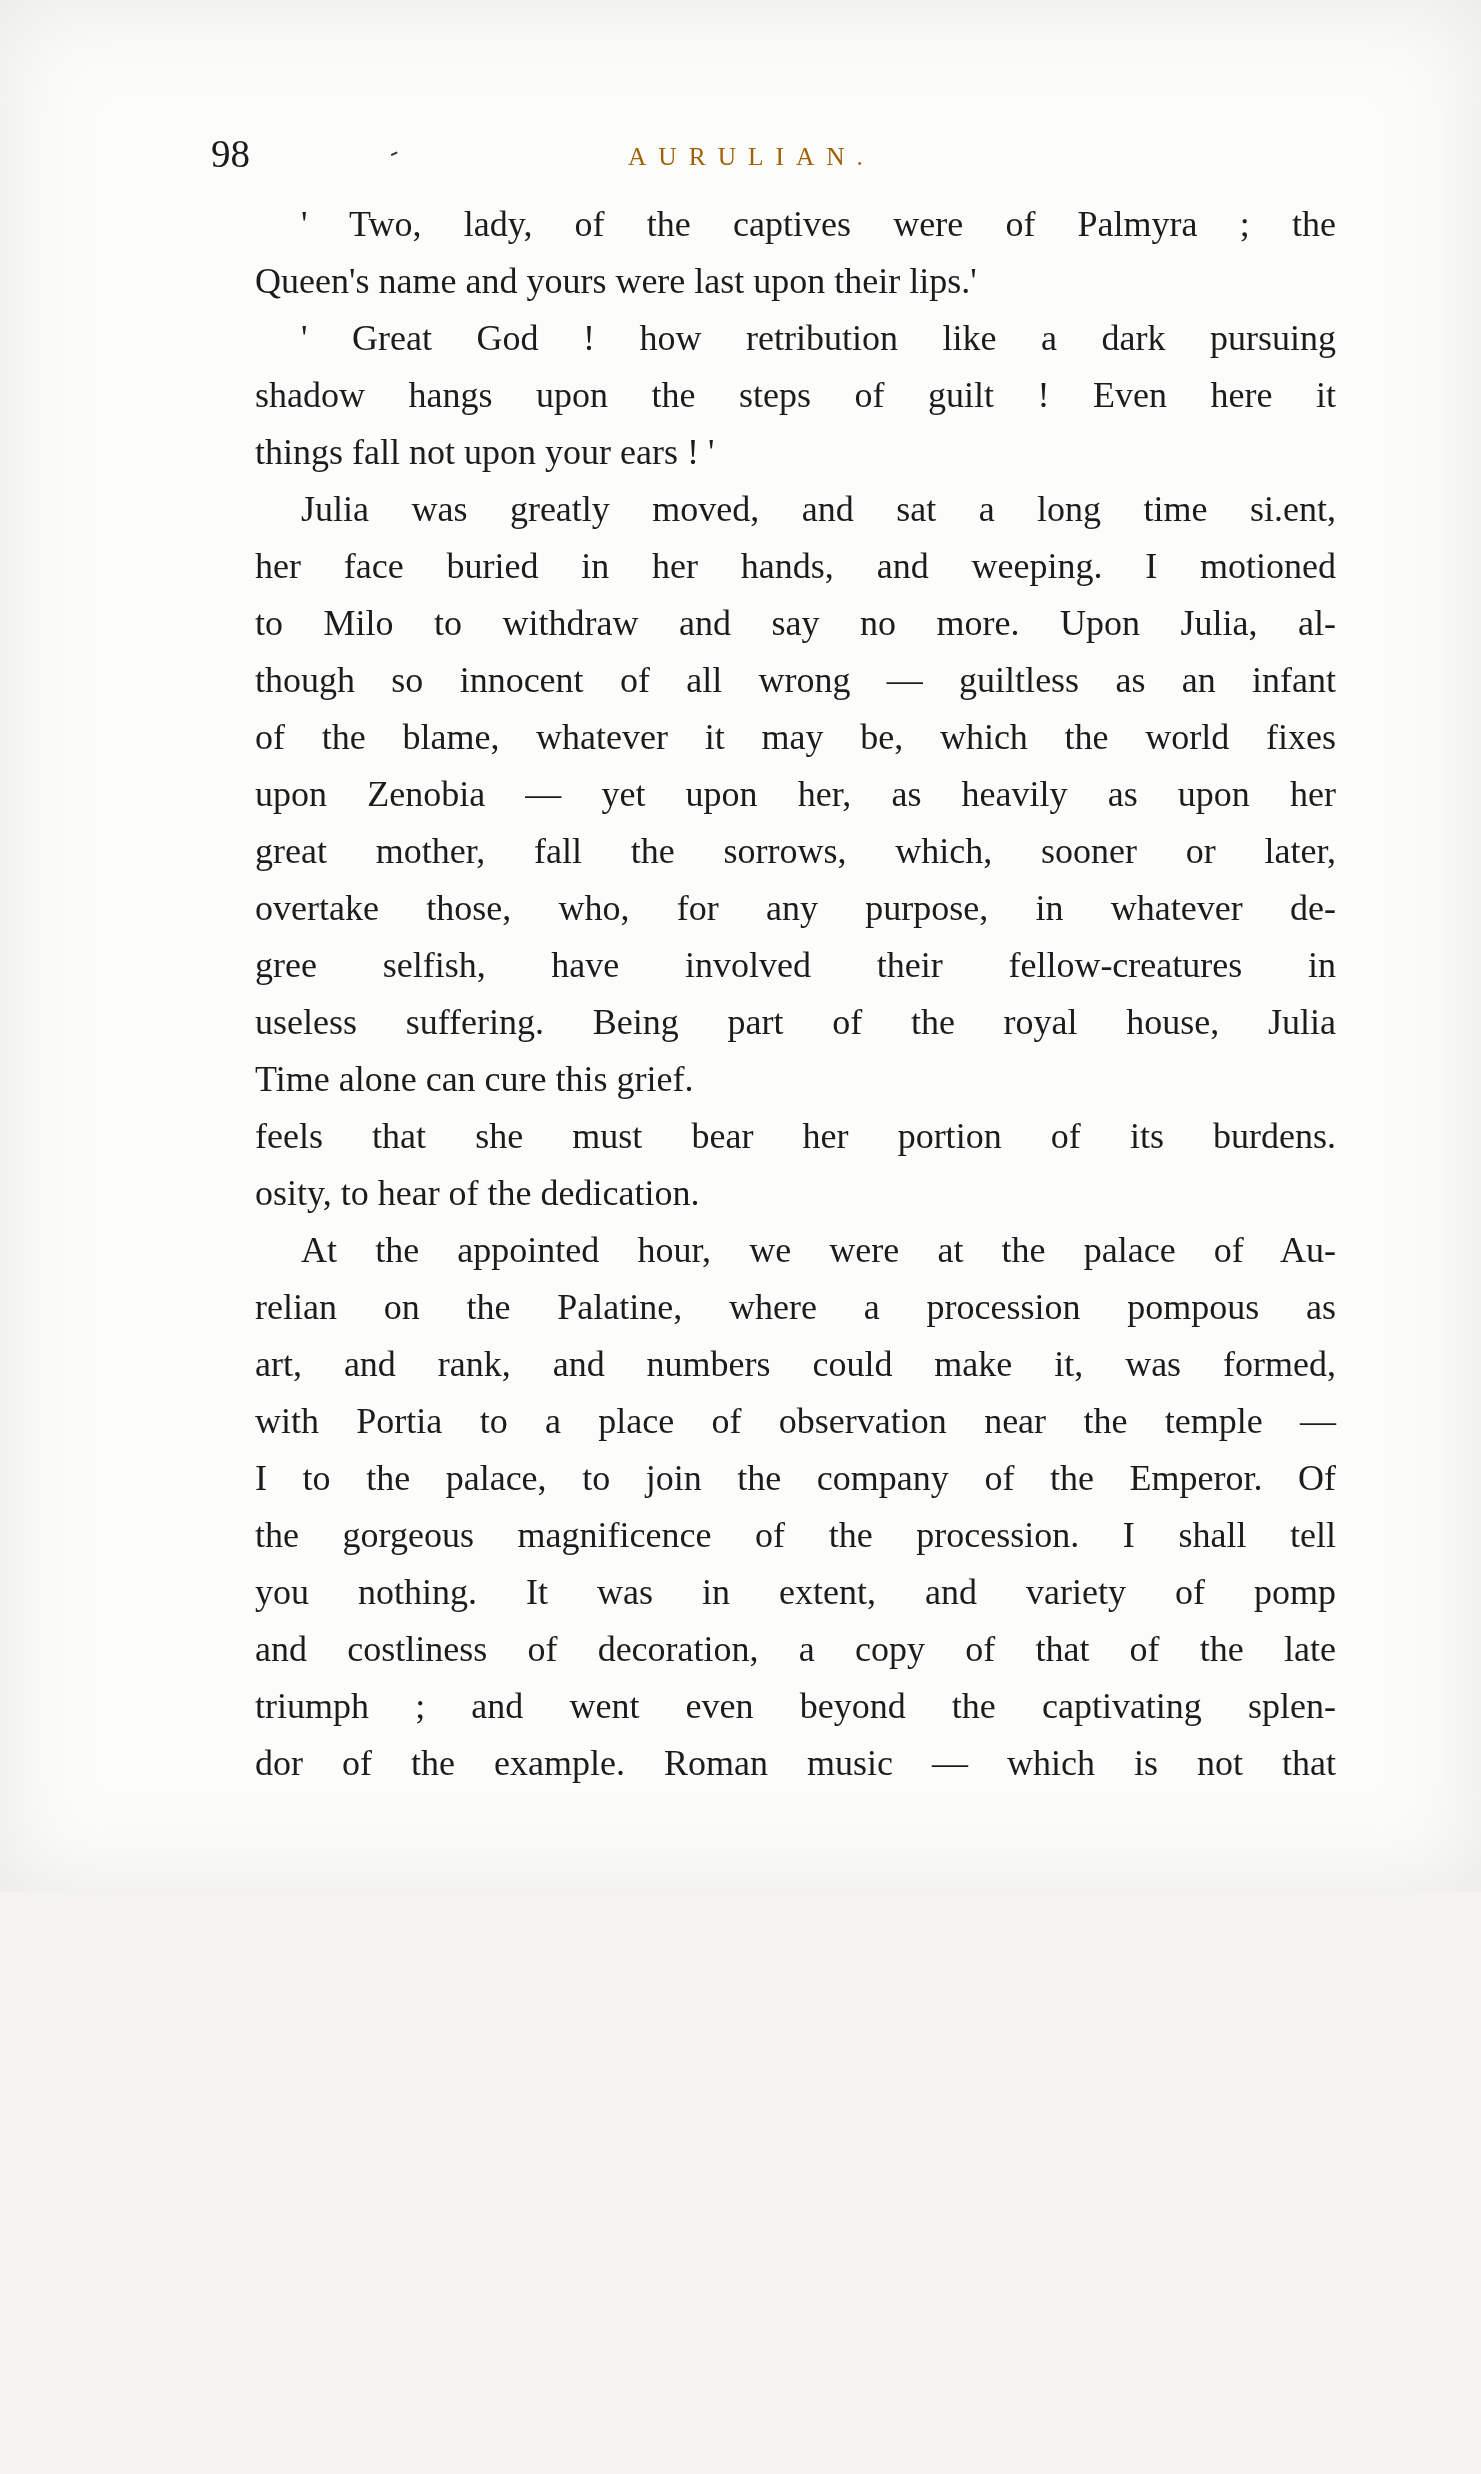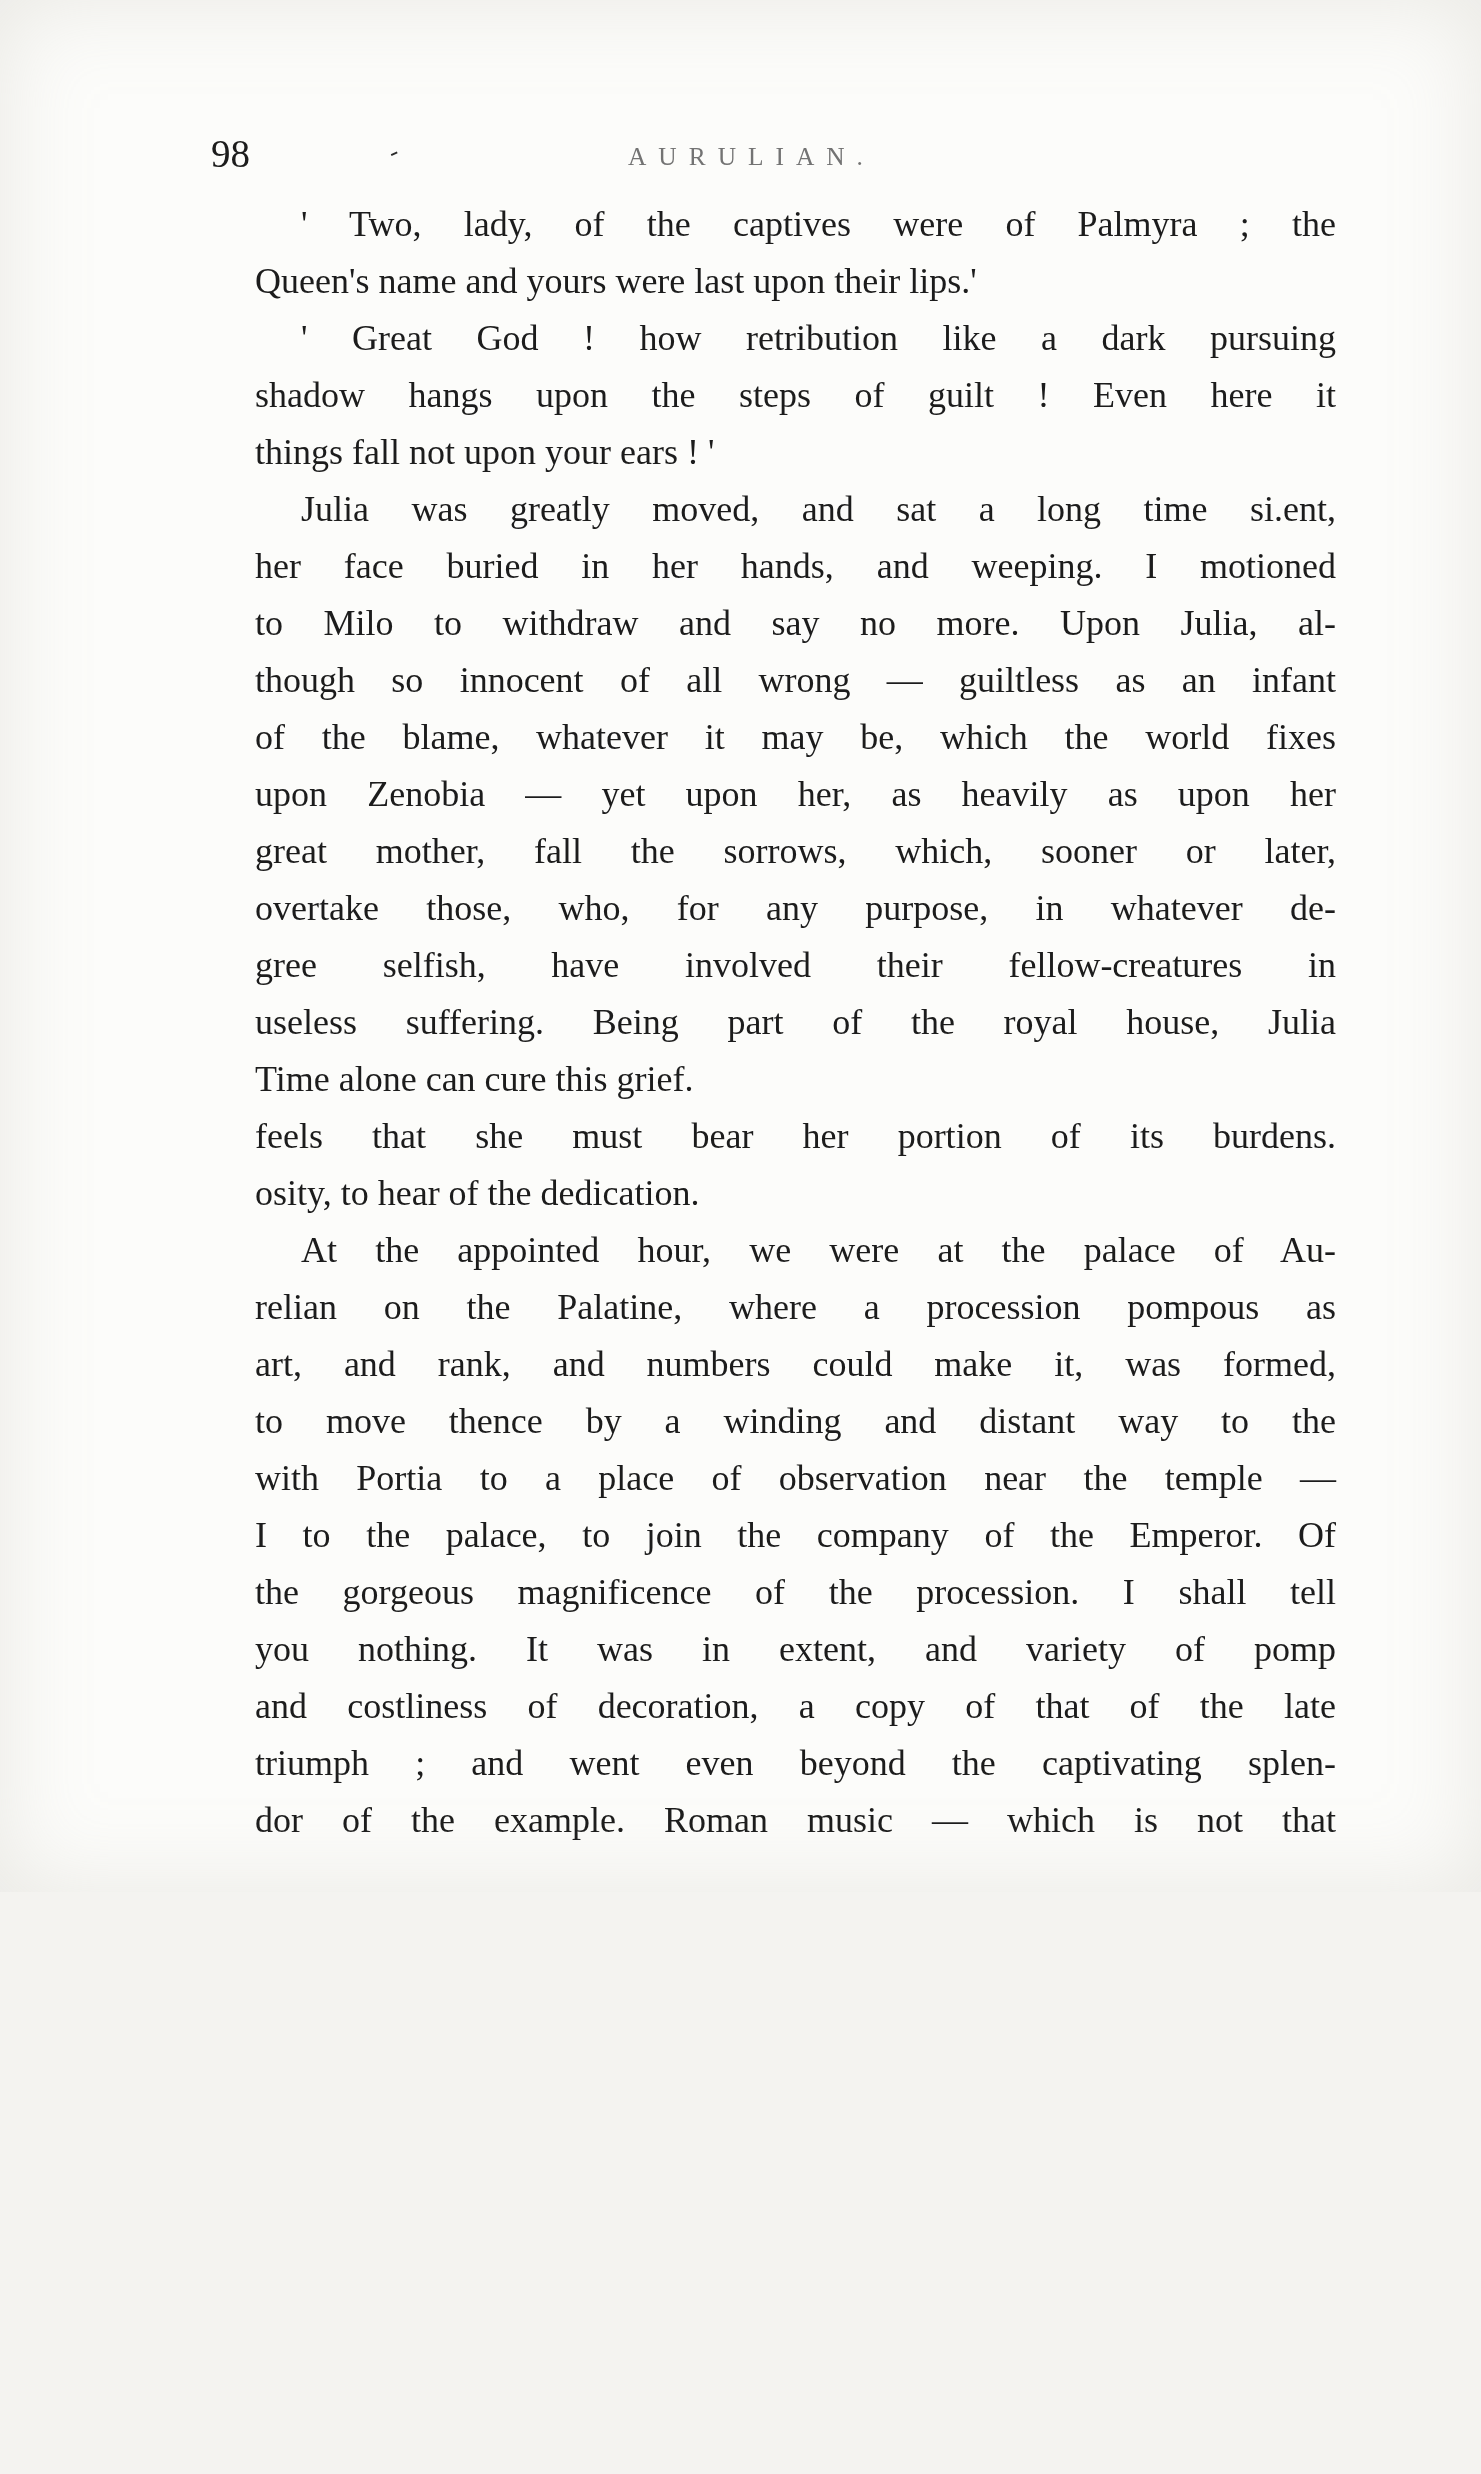--- a/index.html
+++ b/index.html
@@ -48,21 +48,21 @@
   }
   .running-title {
     position: absolute;
     left: 0;
     width: 100%;
     top: 9px;
     text-align: center;
     font-size: 25.4px;
     letter-spacing: 12px;
     line-height: 33px;
-    color: #737373;
+    color: #a16207;
   }
   .text-block {
     position: absolute;
     left: 211px;
     top: 196px;
     width: 1081px;
     font-size: 36px;
     line-height: 57px;
     margin-left: 44px;
   }
@@ -131,21 +131,20 @@
     </p>
 
     <p class="paragraph">
       <span class="line last">osity, to hear of the dedication.</span>
     </p>
 
     <p class="paragraph">
       <span class="line indent">At the appointed hour, we were at the palace of Au-</span>
       <span class="line">relian on the Palatine, where a procession pompous as</span>
       <span class="line">art, and rank, and numbers could make it, was formed,</span>
-      <span class="line">to move thence by a winding and distant way to the</span>
       <span class="line">with Portia to a place of observation near the temple —</span>
       <span class="line">I to the palace, to join the company of the Emperor. Of</span>
       <span class="line">the gorgeous magnificence of the procession. I shall tell</span>
       <span class="line">you nothing. It was in extent, and variety of pomp</span>
       <span class="line">and costliness of decoration, a copy of that of the late</span>
       <span class="line">triumph ; and went even beyond the captivating splen-</span>
       <span class="line">dor of the example. Roman music — which is not that</span>
     </p>
 
   </main>

